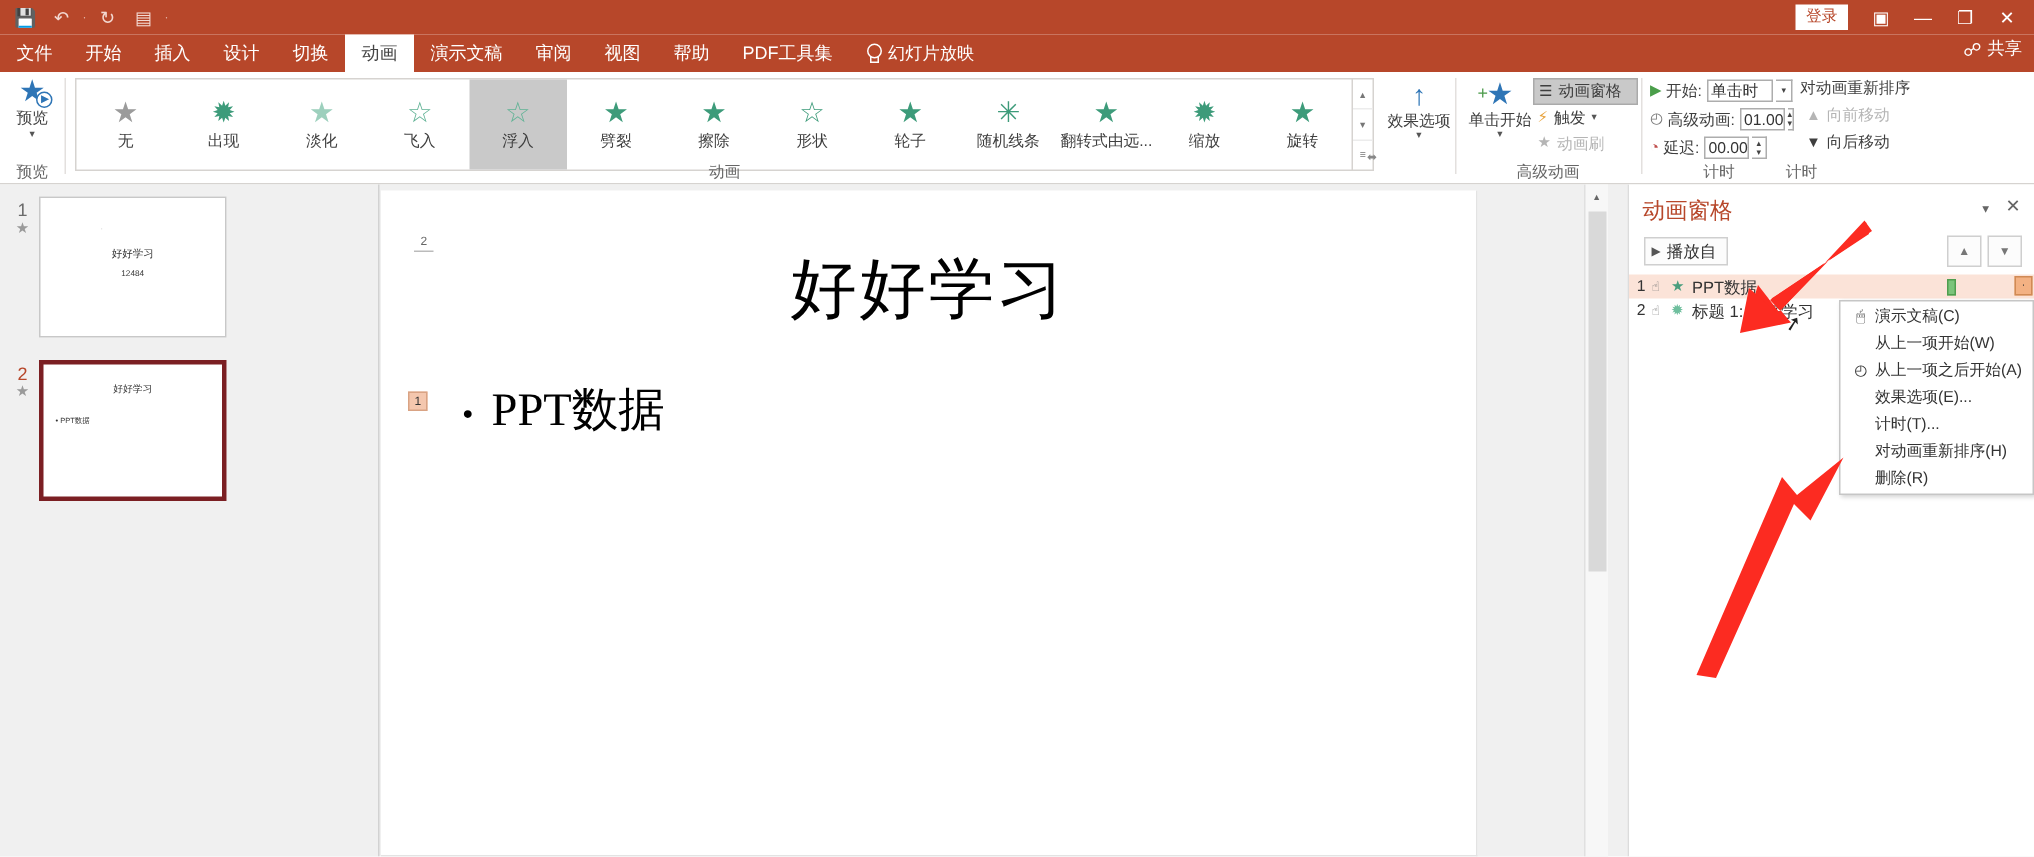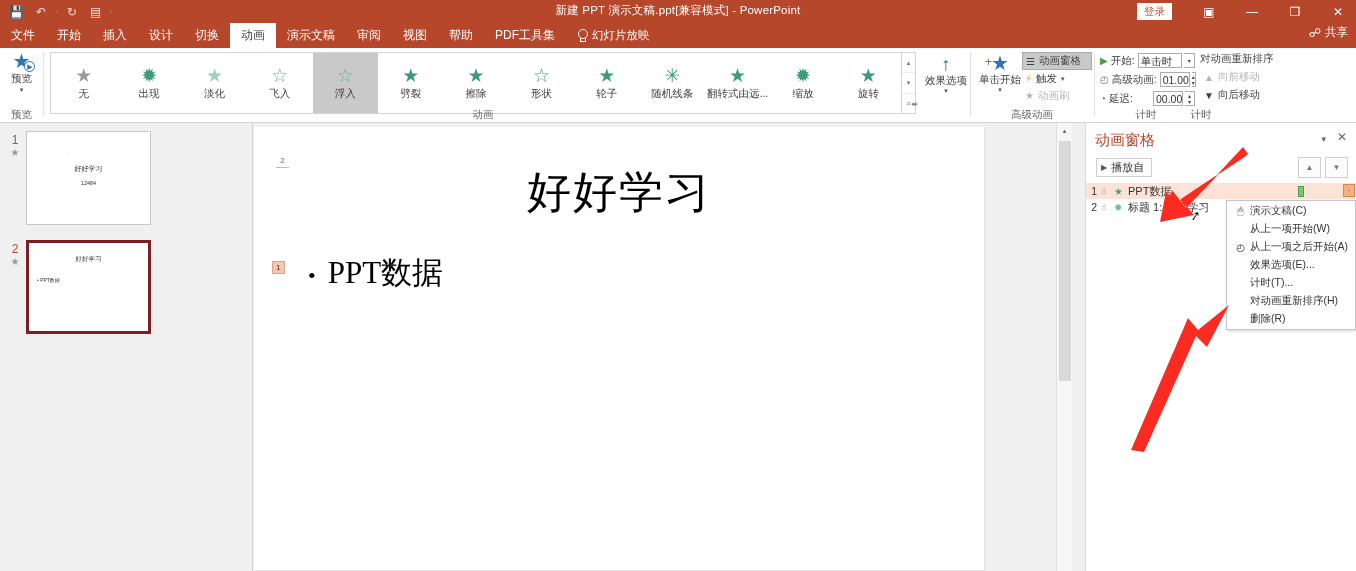--- a/index.html
+++ b/index.html
@@ -17,21 +17,21 @@
   }
   .qat{position:absolute;left:6px;top:2px;display:flex;align-items:center;gap:2px;height:19px;}
   .qat-btn{width:22px;height:19px;display:flex;align-items:center;justify-content:center;
     font-size:12px;color:#f3d9d2;cursor:default;}
   .qat-btn.save{color:#f0cfc6;}
   .qat-sep{font-size:8px;color:#e4b5a8;padding:0 1px;}
   .title-text{
     position:absolute;left:0;top:3px;width:1356px;text-align:center;
     font-size:11.5px;color:#fff;letter-spacing:.2px;
   }
-  .win-ctrls{position:absolute;right:4px;top:0;height:23px;display:flex;align-items:center;gap:15px;}
+  .win-ctrls{position:absolute;right:4px;top:0;height:23px;display:flex;align-items:center;gap:0;}
   .signin{
     background:#fff;color:#b7472a;font-size:10.5px;padding:2px 7px;margin-right:8px;
     line-height:13px;
   }
   .wbtn{width:28px;height:23px;display:flex;align-items:center;justify-content:center;
     font-size:12px;color:#fff;}
 
   
   .tabbar{
     position:absolute;left:0;top:23px;width:1356px;height:25px;
@@ -248,21 +248,20 @@
 
   <div class="titlebar">
     <div class="qat">
       <div class="qat-btn save">💾</div>
       <div class="qat-btn">↶</div>
       <div class="qat-sep">·</div>
       <div class="qat-btn">↻</div>
       <div class="qat-btn">▤</div>
       <div class="qat-sep">·</div>
     </div>
-    <div class="title-text">新建 PPT 演示文稿.ppt[兼容模式]  -  PowerPoint</div>
     <div class="win-ctrls">
       <div class="signin">登录</div>
       <div class="wbtn">▣</div>
       <div class="wbtn">—</div>
       <div class="wbtn">❐</div>
       <div class="wbtn">✕</div>
     </div>
   </div>
 
   <div class="tabbar">
@@ -415,21 +414,21 @@
         <span>高级动画:</span>
         <span class="tfield" style="width:30px">01.00</span>
         <span class="spin">
             <span>▴</span>
             <span>▾</span>
           </span>
       </div>
       <div class="time-row">
         <span class="mini-ico" style="color:#c0504d">◔</span>
         <span>延迟:</span>
-        <span class="tfield" style="width:30px;margin-left:17px">00.00</span>
+        <span class="tfield" style="width:30px;margin-left:0">00.00</span>
         <span class="spin">
             <span>▴</span>
             <span>▾</span>
           </span>
       </div>
       <div class="grp-label">计时</div>
     </div>
 
     <div class="grp-reorder">
       <div class="reorder-title">对动画重新排序</div>

